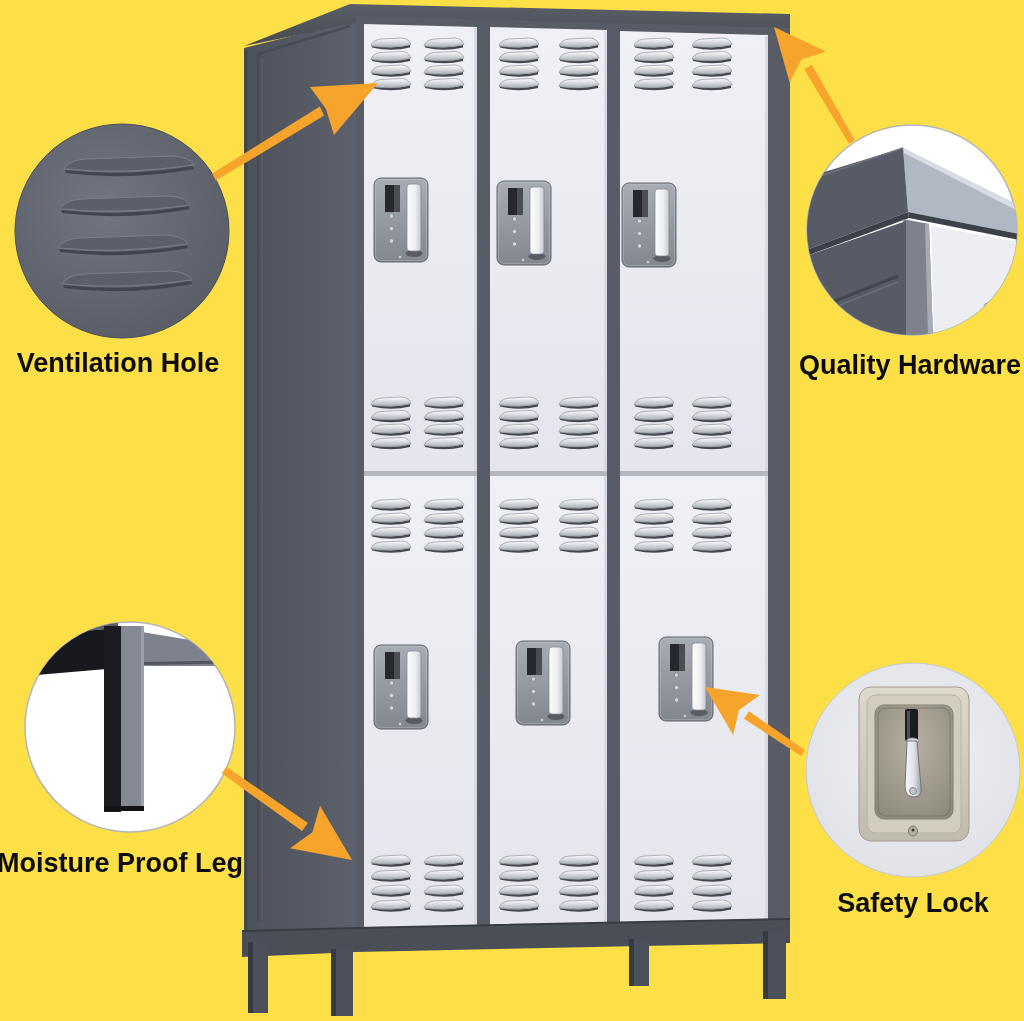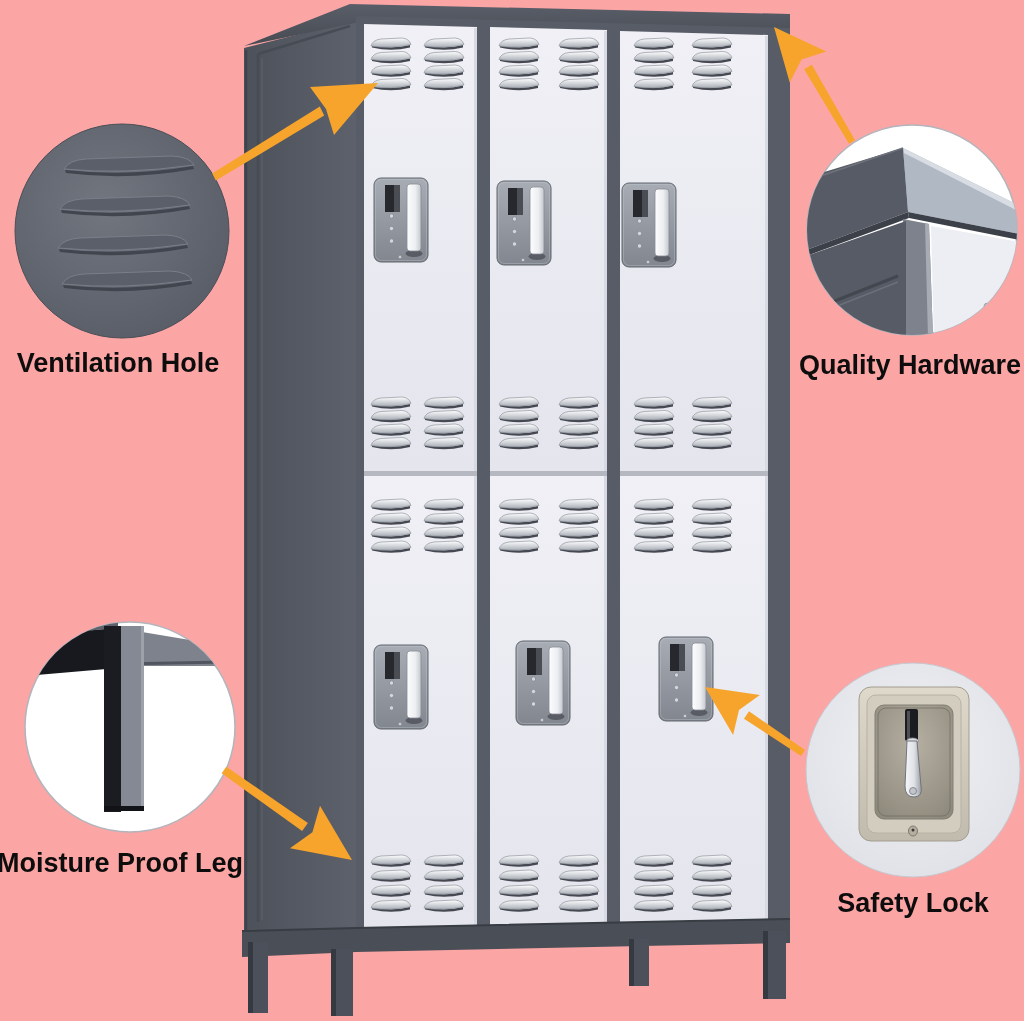--- a/index.html
+++ b/index.html
@@ -1,16 +1,16 @@
 <!DOCTYPE html>
 <html><head>
 <meta charset="utf-8">
 <style>
   html,body{margin:0;padding:0;background:#ffffff;}
-  #stage{position:relative;width:1024px;height:1021px;background:#fca5a5;overflow:hidden;
+  #stage{position:relative;width:1024px;height:1021px;background:#fde047;overflow:hidden;
          font-family:"Liberation Sans",sans-serif;}
   #scene{position:absolute;left:0;top:0;}
   .callout-label{position:absolute;font-weight:bold;font-size:27px;line-height:1.1;
                  color:#0d0d0d;text-align:center;letter-spacing:0px;white-space:nowrap;}
   #label-ventilation{left:0px;top:349px;width:236px;}
   #label-hardware{left:790px;top:351px;width:240px;}
   #label-leg{left:-4px;top:849px;width:248px;}
   #label-lock{left:793px;top:889px;width:240px;}
 </style>
 </head>

